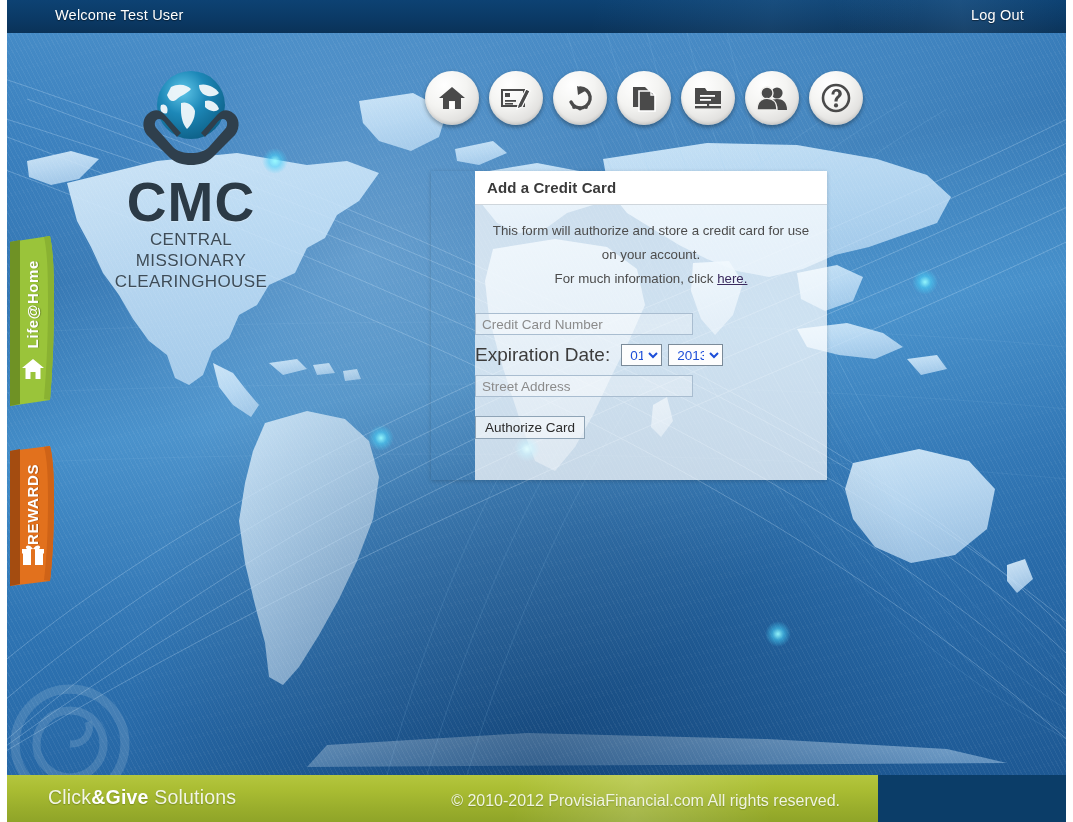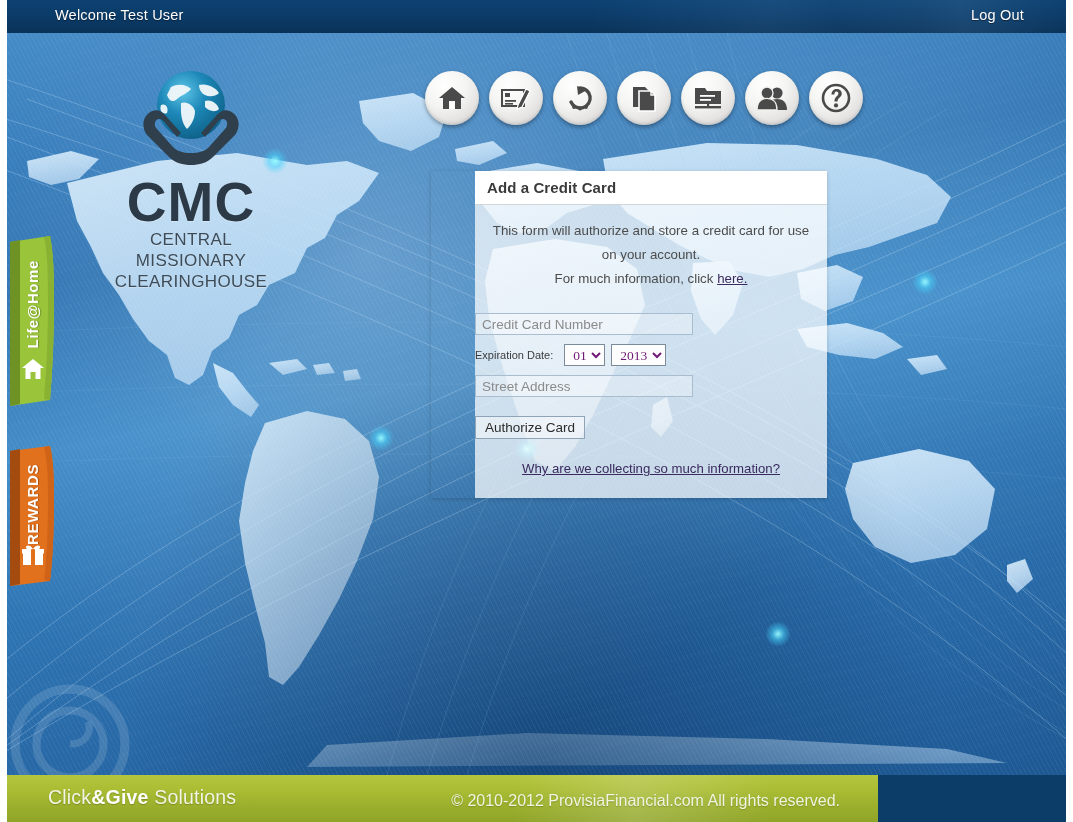--- a/index.html
+++ b/index.html
@@ -249,28 +249,28 @@
     height: 22px;
     outline: none;
   }
   .cc-input::placeholder { color: #8b8b8b; opacity: 1; }
   #cc-number  { width: 218px; }
   #cc-street  { width: 218px; }
   #cc-cvv     { width: 105px; }
   #cc-zip     { width: 107px; }
   .cc-row { display: flex; gap: 6px; align-items: center; }
   #cc-exp-label {
-    font-size: 11px;
+    font-size: 19px;
     color: #3c3c3c;
     margin-right: 5px;
   }
   .cc-select {
-    font-family: Liberation Serif, serif;
+    font-family: Liberation Sans, sans-serif;
     font-size: 13.5px;
-    color: #701a75;
+    color: #1d4ed8;
     background: #fdfdfd;
     border: 1px solid #7b8b99;
     height: 22px;
     padding: 0 2px 0 4px;
     outline: none;
   }
   #cc-month { width: 41px; }
   #cc-year  { width: 55px; }
   #cc-submit {
     margin-top: 10px;
@@ -601,23 +601,20 @@
               <select class="cc-select" id="cc-month"><option value="01">01</option><option value="02">02</option><option value="03">03</option><option value="04">04</option><option value="05">05</option><option value="06">06</option><option value="07">07</option><option value="08">08</option><option value="09">09</option><option value="10">10</option><option value="11">11</option><option value="12">12</option></select>
               <select class="cc-select" id="cc-year"><option value="2013">2013</option><option value="2014">2014</option><option value="2015">2015</option><option value="2016">2016</option><option value="2017">2017</option><option value="2018">2018</option><option value="2019">2019</option><option value="2020">2020</option><option value="2021">2021</option><option value="2022">2022</option></select>
             </div>
 
 
             <input class="cc-input" id="cc-street" type="text" placeholder="Street Address" style="">
 
             <button id="cc-submit" type="button">Authorize Card</button>
           </div>
 
-          <div id="cc-why">
-            <a href="#">Why are we collecting so much information?</a>
-          </div>
 
         </div>
       </div>
 
     </div>
 
     <div id="footer">
       <div id="footer-sheen"></div>
       <div id="footer-brand">
         <span>Click</span><b>&amp;Give</b><span> Solutions</span>

